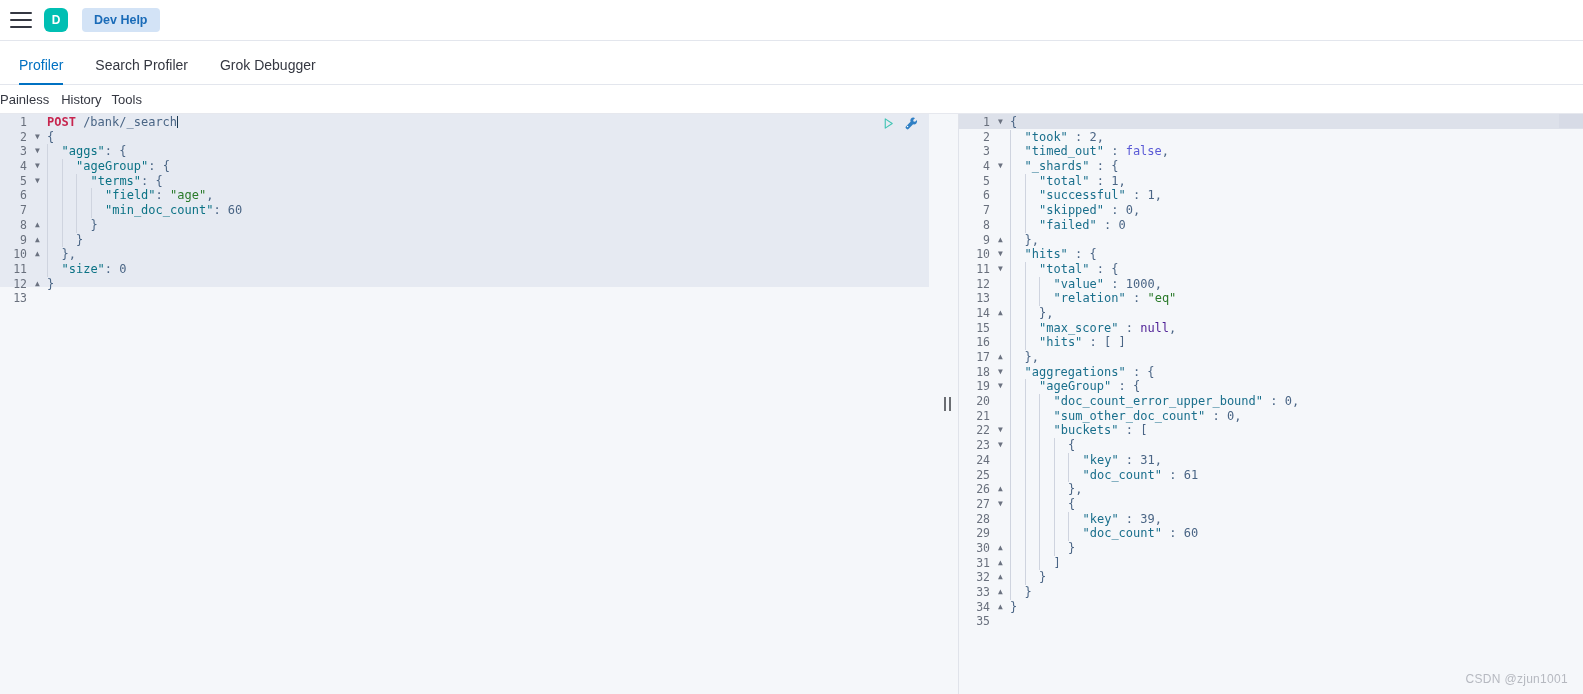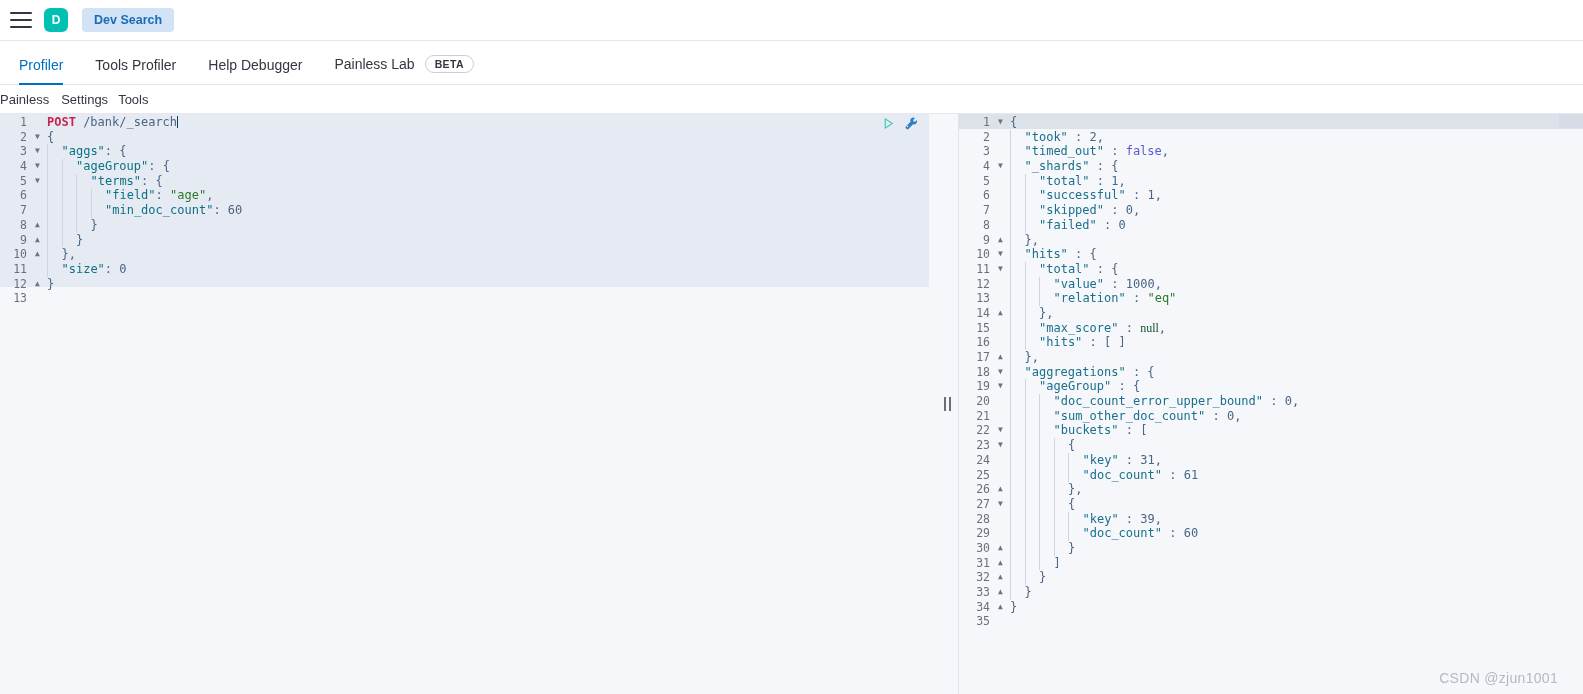--- a/index.html
+++ b/index.html
@@ -151,74 +151,70 @@
 
   
   .t-method  { color:#c7254e; font-weight:600; }
   .t-url     { color:#4a6585; }
   .t-key     { color:#0b7285; }
   .t-keyres  { color:#1a6f8c; }
   .t-str     { color:#2a7a2a; }
   .t-strres  { color:#2a7a2a; }
   .t-num     { color:#4a6585; }
   .t-bool    { color:#5a5ad6; }
-  .t-null    { color:#14532d;font-family:Liberation Serif, serif; }
+  .t-null    { color:#4c1d95; }
   .t-punc    { color:#4a6585; }
   .caret {
     display:inline-block; width:1px; height:12px;
     background:#1a3a52; vertical-align:-2px;
   }
 
   
   .actions {
     position:absolute; top:2px; left:882px;
     display:flex; align-items:center; gap:9px;
     z-index:5;
   }
   .icon-btn { cursor:pointer; line-height:0; }
 
   
   .watermark {
-    position:absolute; right:25px; bottom:8px;
-    font-size:14px; color:#b6b9c0;
+    position:absolute; right:15px; bottom:8px;
+    font-size:12px; color:#b6b9c0;
     letter-spacing:.3px; user-select:none;
   }
 </style>
 </head>
 <body>
 
 <div class="topbar">
   <div class="hamburger">
     <span></span>
       <span></span>
       <span></span>
   </div>
   <div class="logo-mark">D</div>
-  <div class="devtools-badge">Dev Search</div>
+  <div class="devtools-badge">Dev Help</div>
 </div>
 
 <div class="tabbar">
   <div class="tab active">
     <span>Profiler</span>
   </div>
   <div class="tab">
-    <span>Tools Profiler</span>
+    <span>Search Profiler</span>
   </div>
   <div class="tab">
-    <span>Help Debugger</span>
-  </div>
-  <div class="tab">
-    <span>Painless Lab</span>
-    <span class="beta-pill">BETA</span>
+    <span>Grok Debugger</span>
   </div>
 </div>
 
 <div class="submenu">
   <div class="submenu-item" style="padding:0 12px 0 0;margin-left:0;">Painless</div>
-  <div class="submenu-item">Settings</div>
+  <div class="submenu-item">History</div>
   <div class="submenu-item">Tools</div>
 </div>
 
 <div class="console">
 
   <div class="pane pane-left">
     <div class="req-highlight"></div>
 
     <div class="actions">
       <span class="icon-btn">

